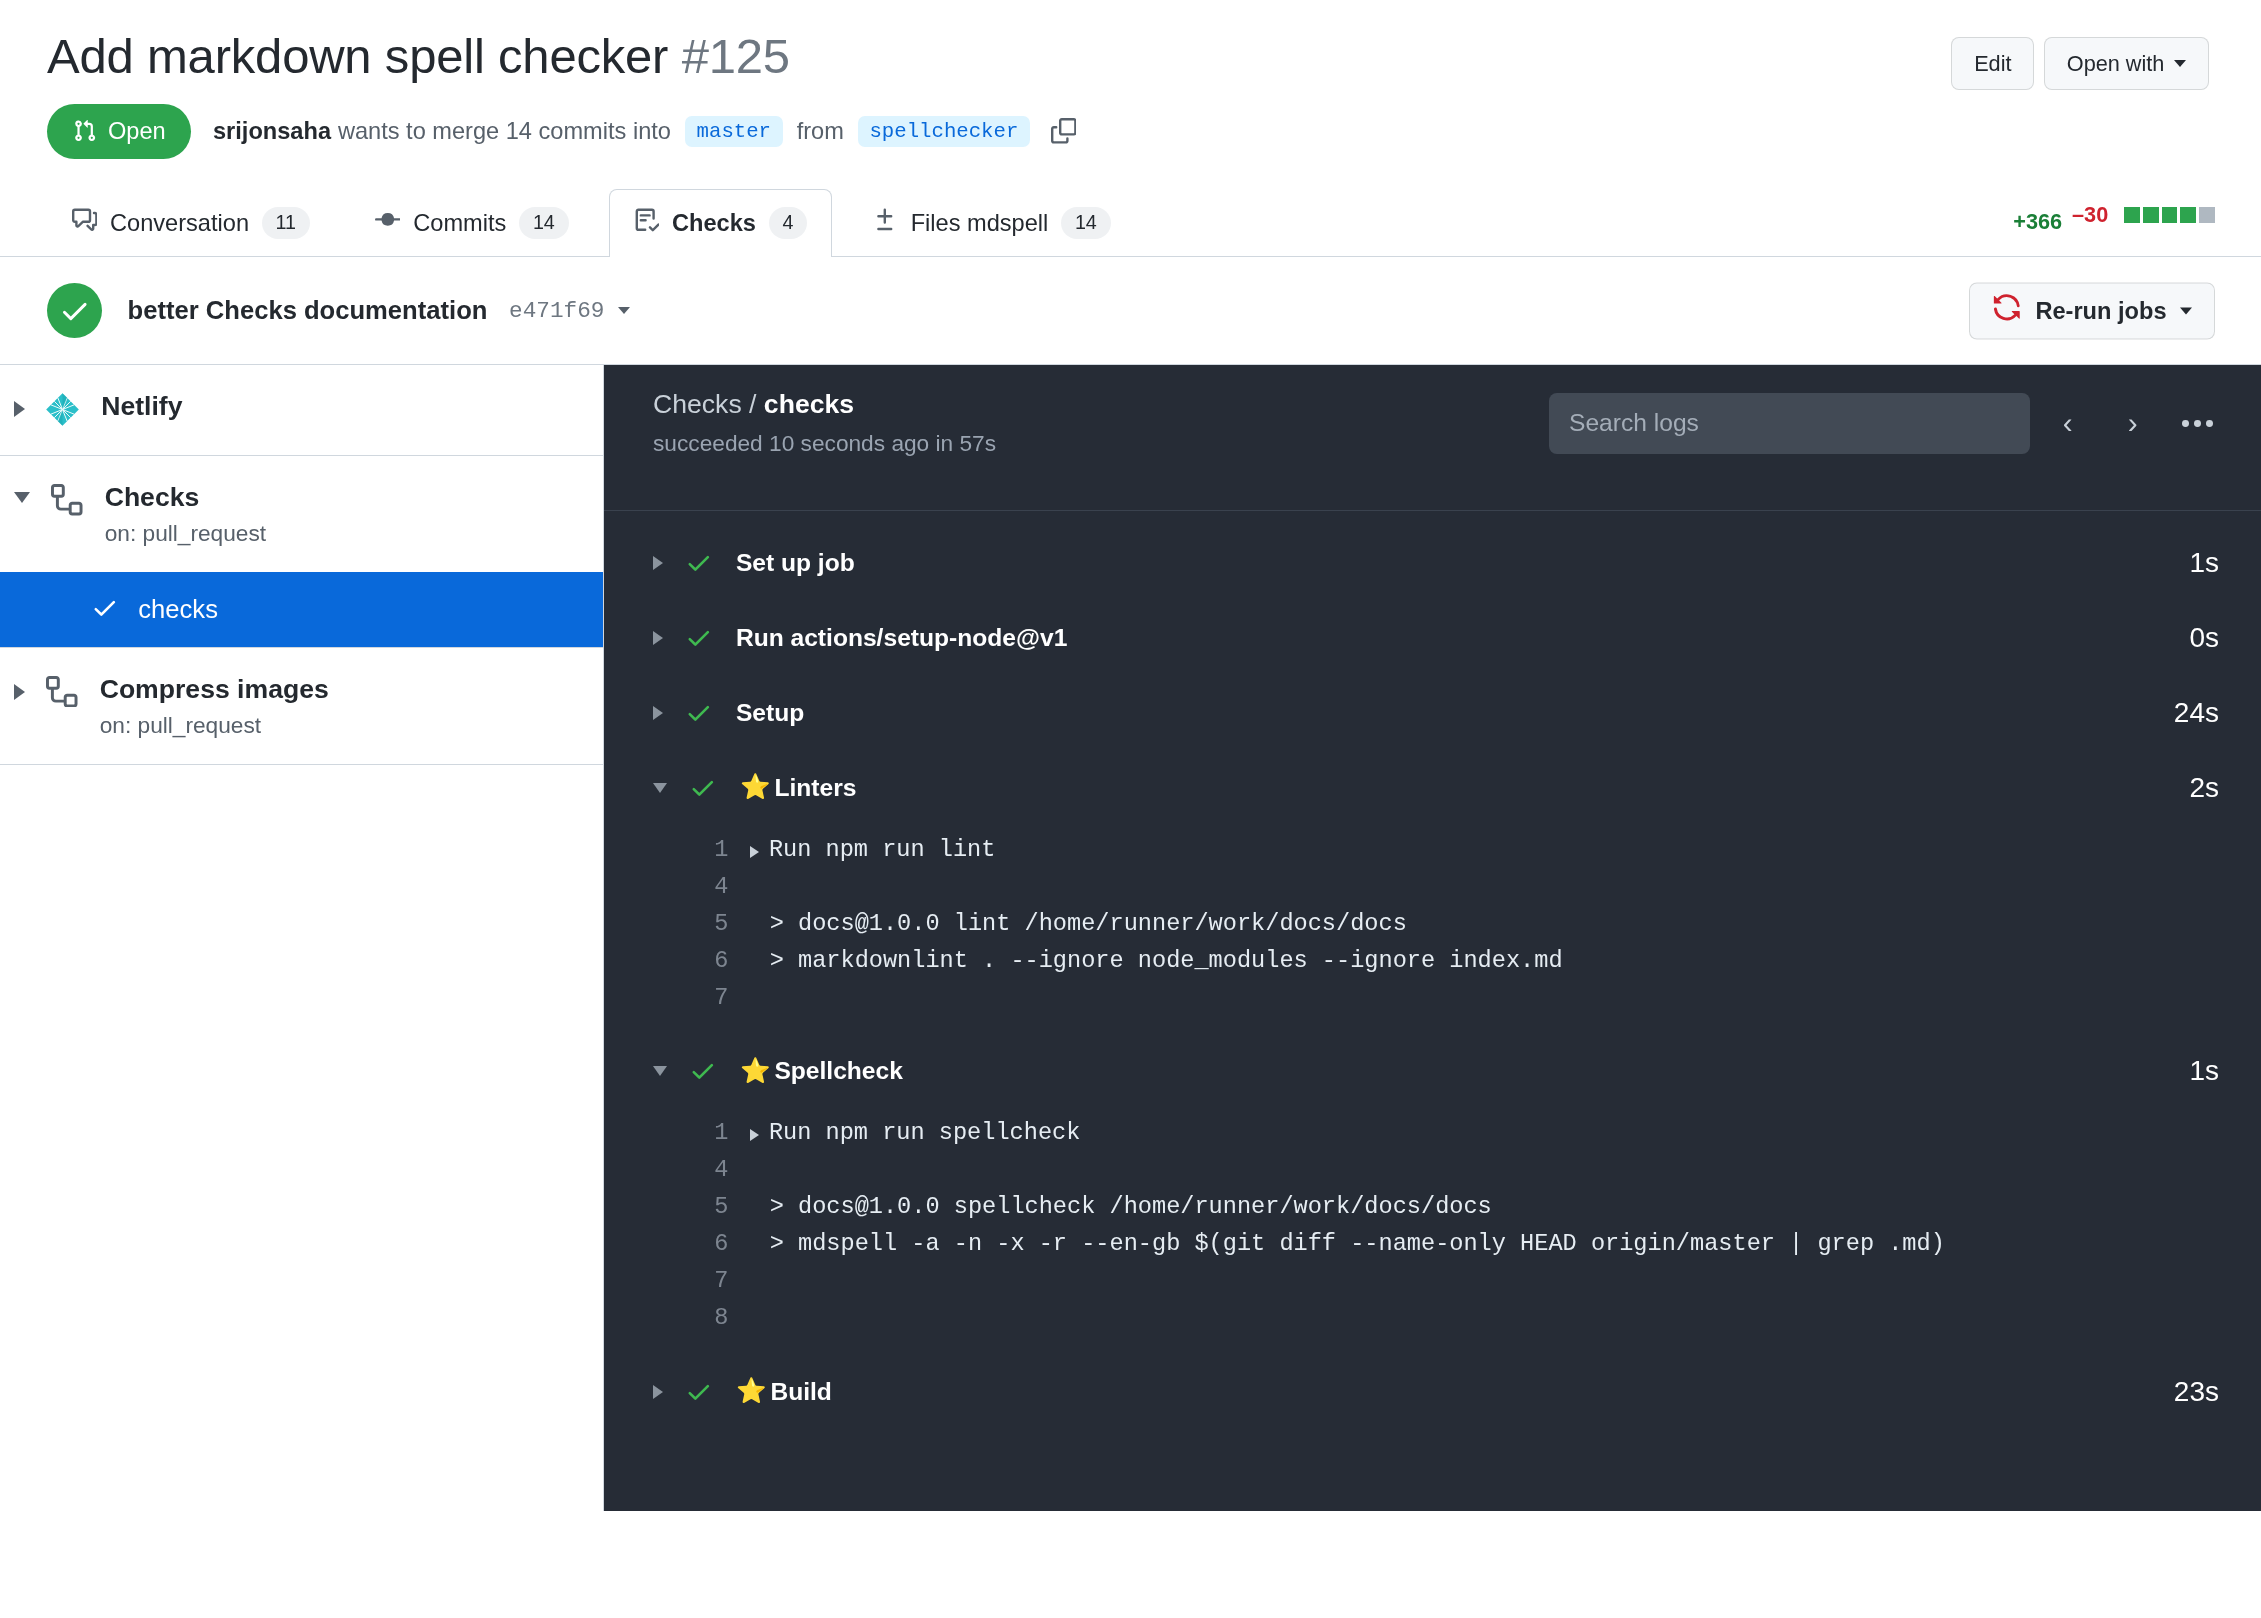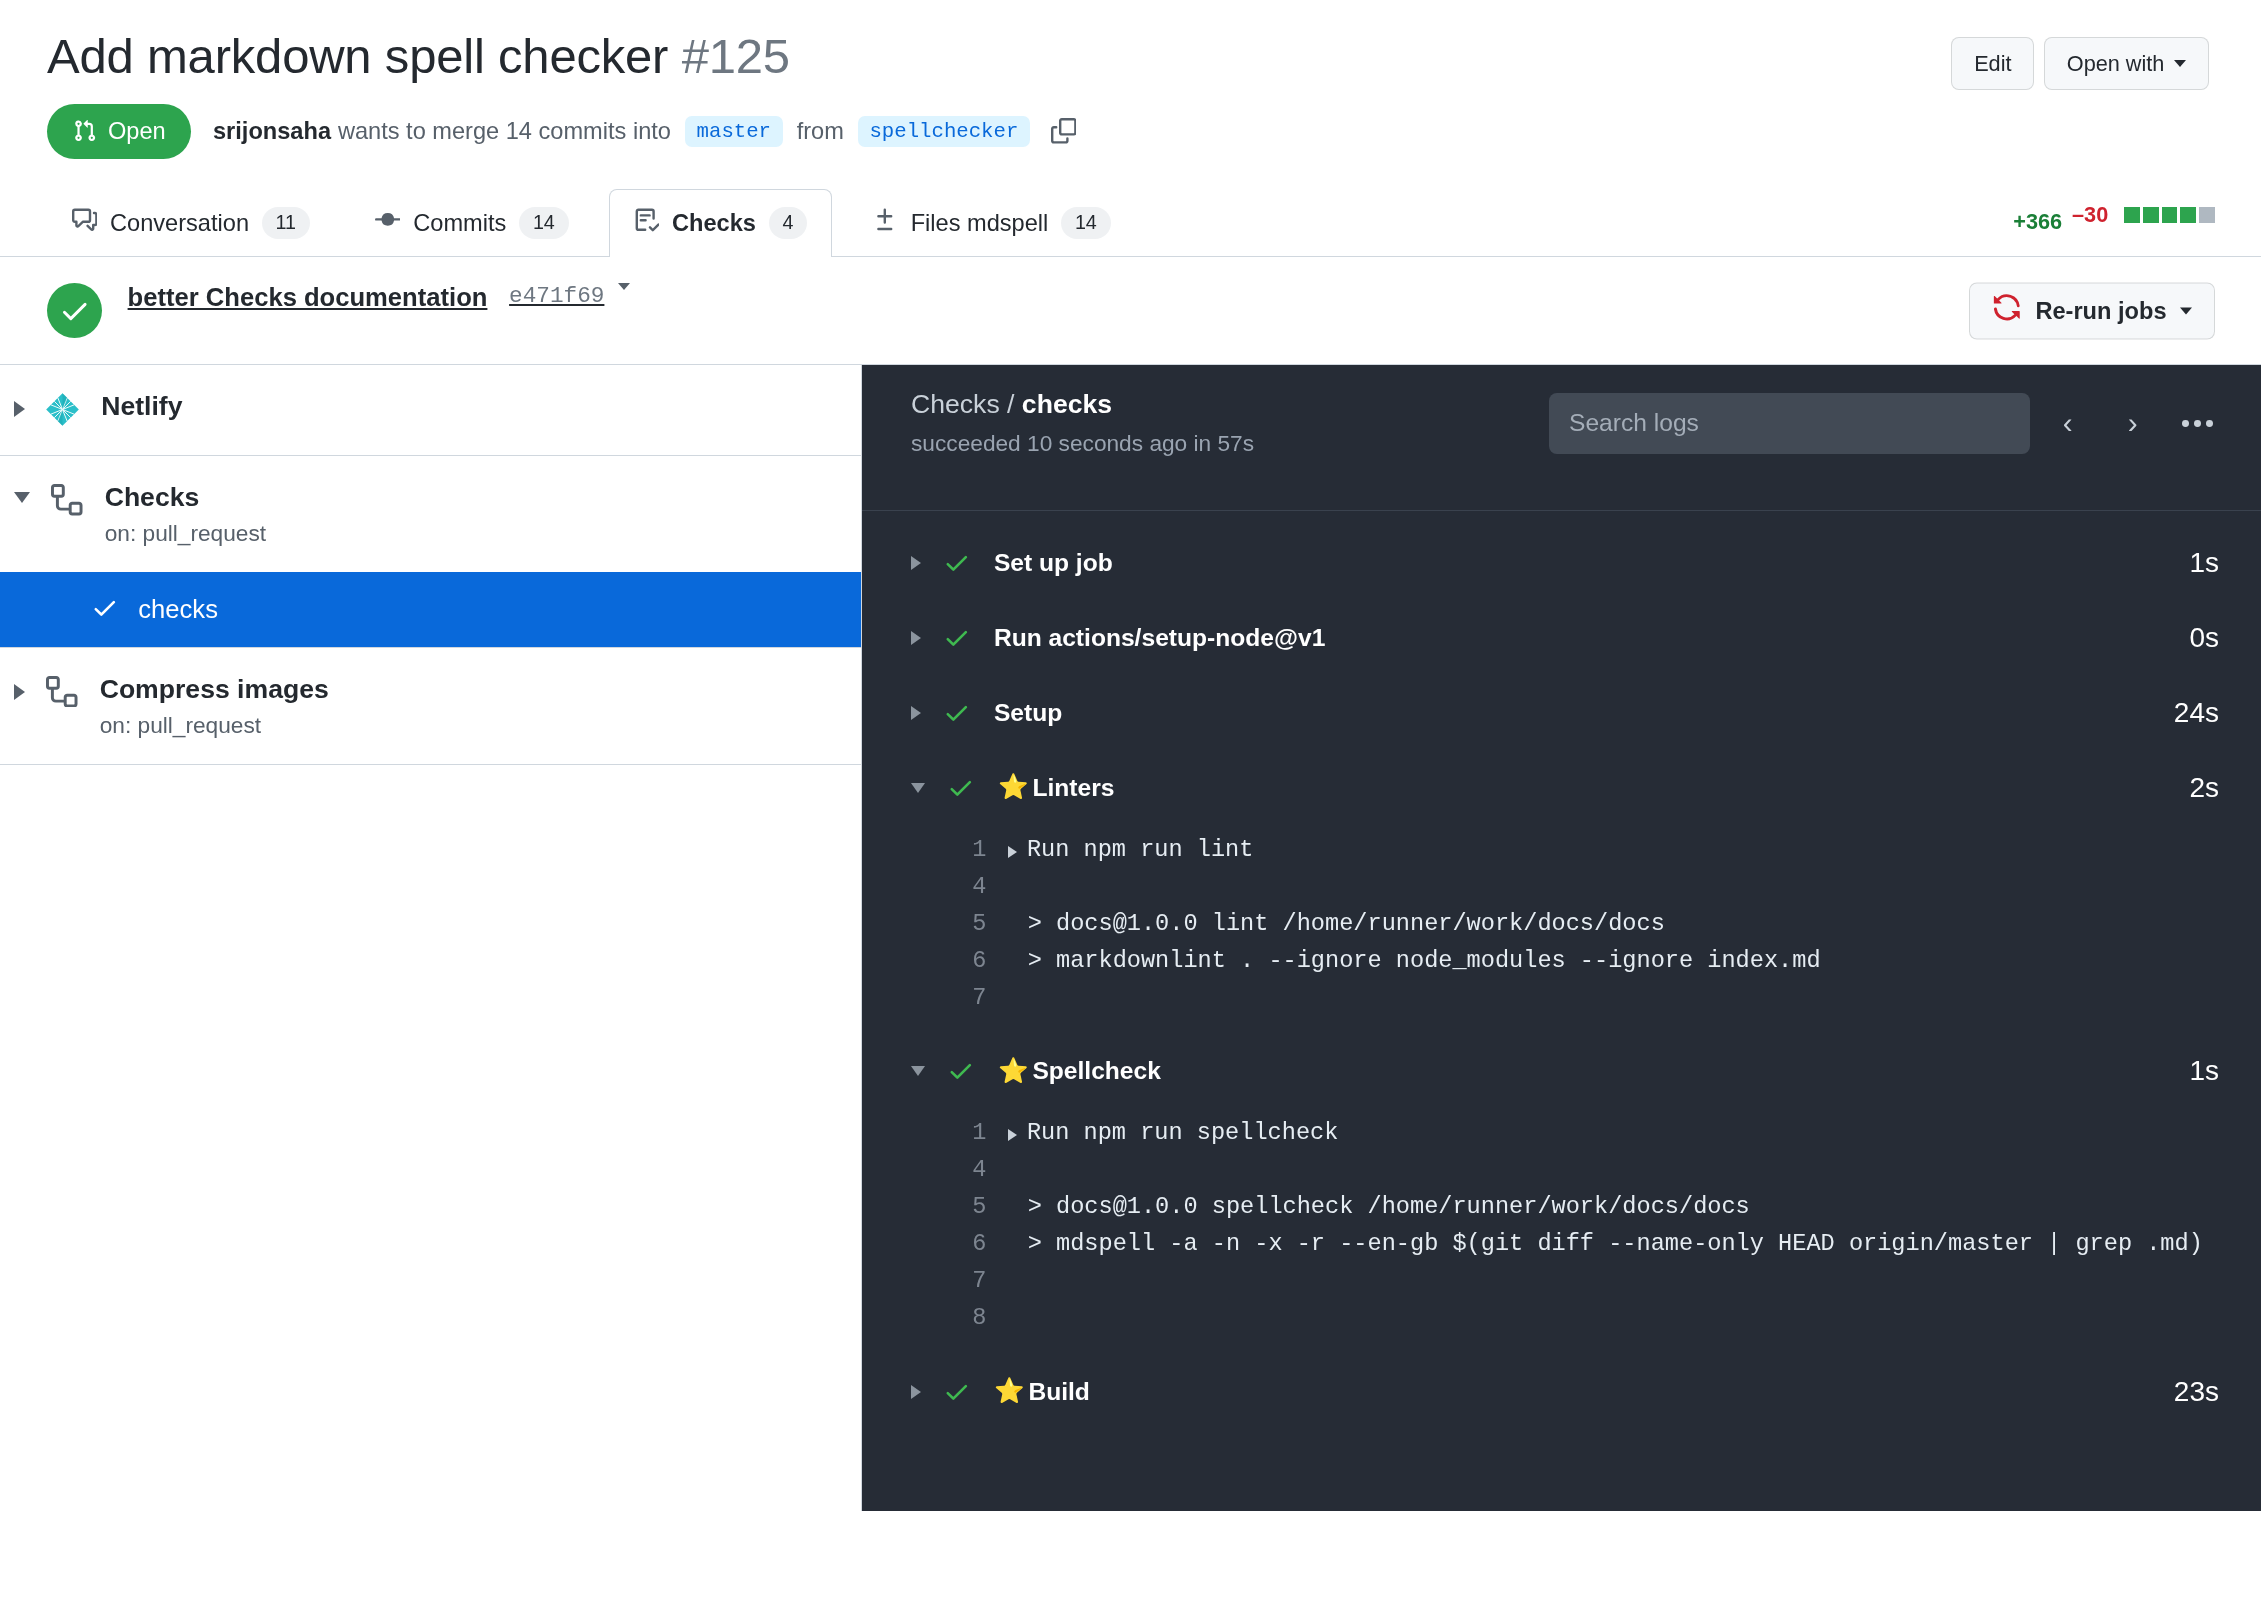--- a/index.html
+++ b/index.html
@@ -89,24 +89,23 @@
     margin-left: auto; display: flex; align-items: center;
     gap: 9.9px; font-size: 21.7px; font-weight: 600; padding-bottom: 21.7px;
   }
   .add-count { color: #1a7f37; margin-top: 13px; }
   .del-count { color: #cf222e; }
   .diff-blocks { display: flex; gap: 3px; margin-left: 5.9px; }
   .diff-blocks i { width: 15.8px; height: 15.8px; display: block; }
 
   
   .commit-bar {
-    display: flex; padding: 25.6px 47px;
+    display: flex; align-items: center; padding: 25.6px 47px;
     border-bottom: 1px solid #d0d7de; position: relative;
     height: 108px;
-    text-decoration: underline;
   }
   .status-circle {
     width: 55px; height: 55px; border-radius: 50%;
     background: #2da44e; display: flex; align-items: center;
     justify-content: center; margin-right: 25.6px; flex: none;
   }
   .commit-msg { font-size: 25.6px; font-weight: 600; color: #24292f; }
   .commit-sha {
     font-family: "Liberation Mono", monospace; font-size: 22.7px;
     color: #6e7781; margin-left: 21.7px;
@@ -123,21 +122,21 @@
     border-radius: 7.9px; height: 57px; padding: 0 21.7px;
     display: flex; align-items: center; gap: 13.8px;
     font-size: 23.6px; font-weight: 600; color: #24292f; cursor: pointer;
   }
 
   
   .body-split { display: flex; height: 1146px; }
 
   
   .sidebar {
-    width: 862px; flex: none; background: #fff;
+    width: 604px; flex: none; background: #fff;
     border-right: 1px solid #d0d7de; overflow: hidden;
   }
   .side-group { border-bottom: 1px solid #d0d7de; }
   .side-head {
     display: flex; align-items: flex-start; padding: 25.6px 19.7px 25.6px 13.8px;
     cursor: pointer;
   }
   .tri {
     width: 0; height: 0; flex: none; margin: 9.9px 21.7px 0 0;
   }

